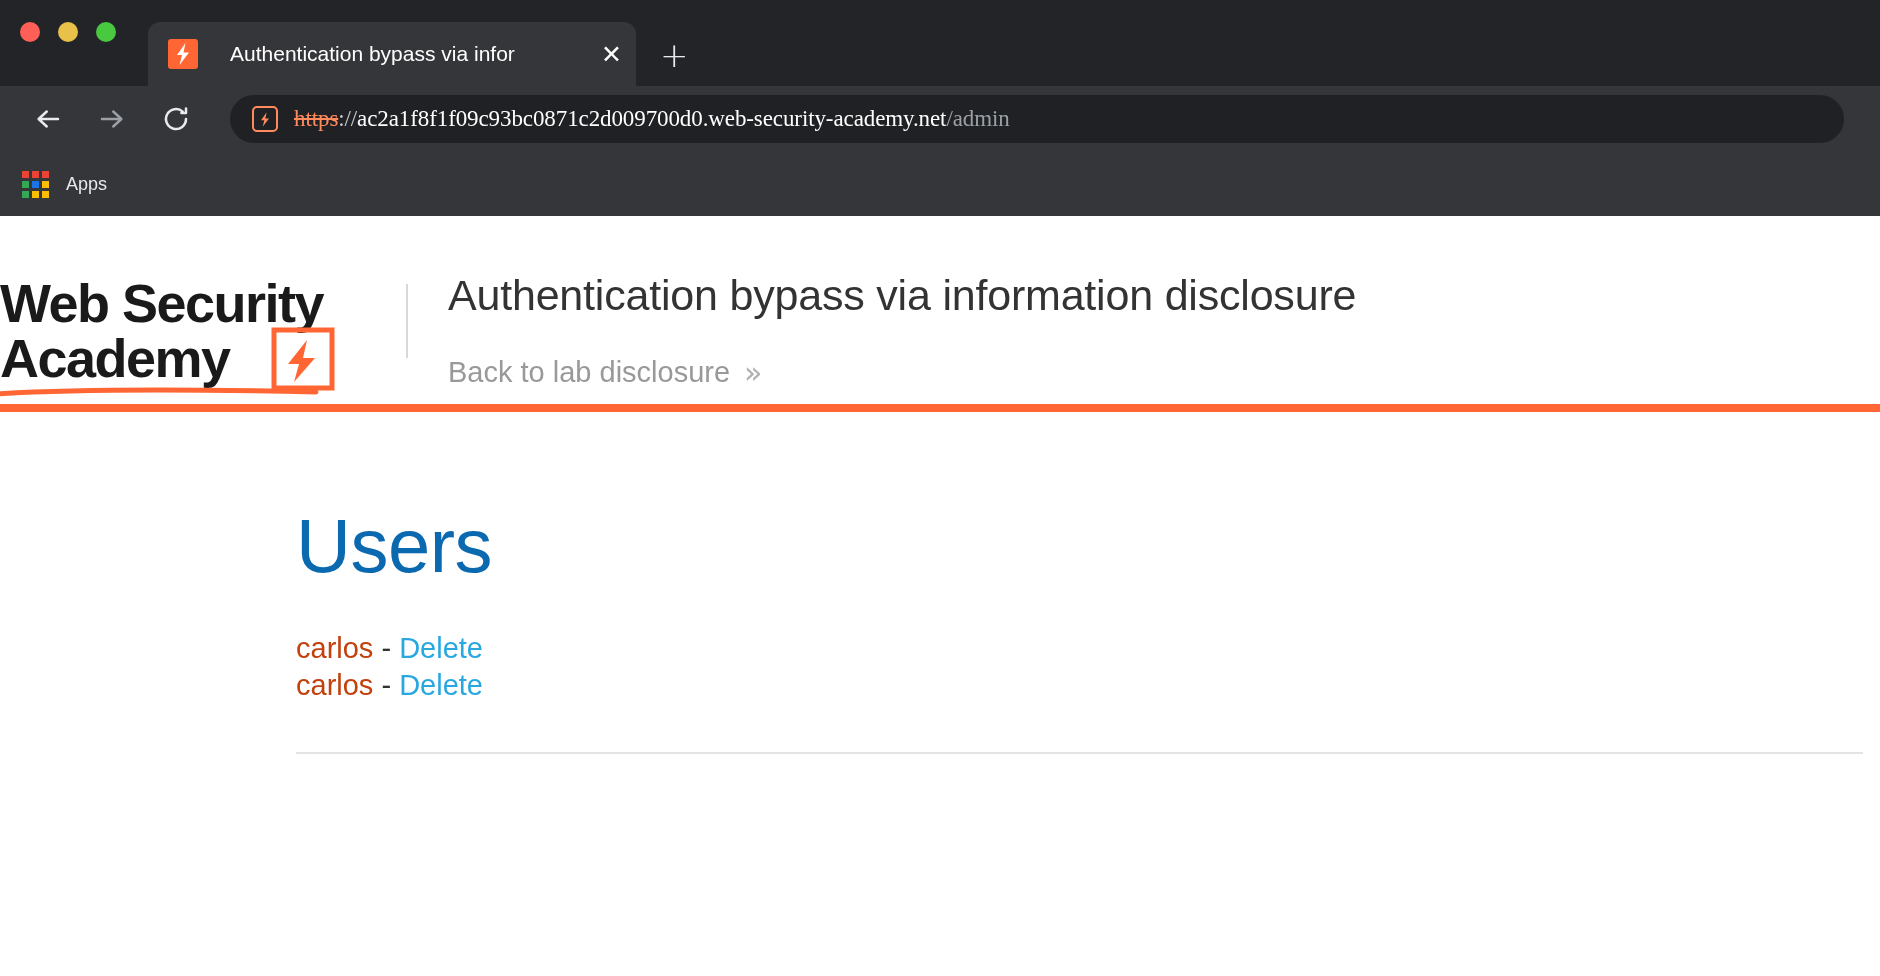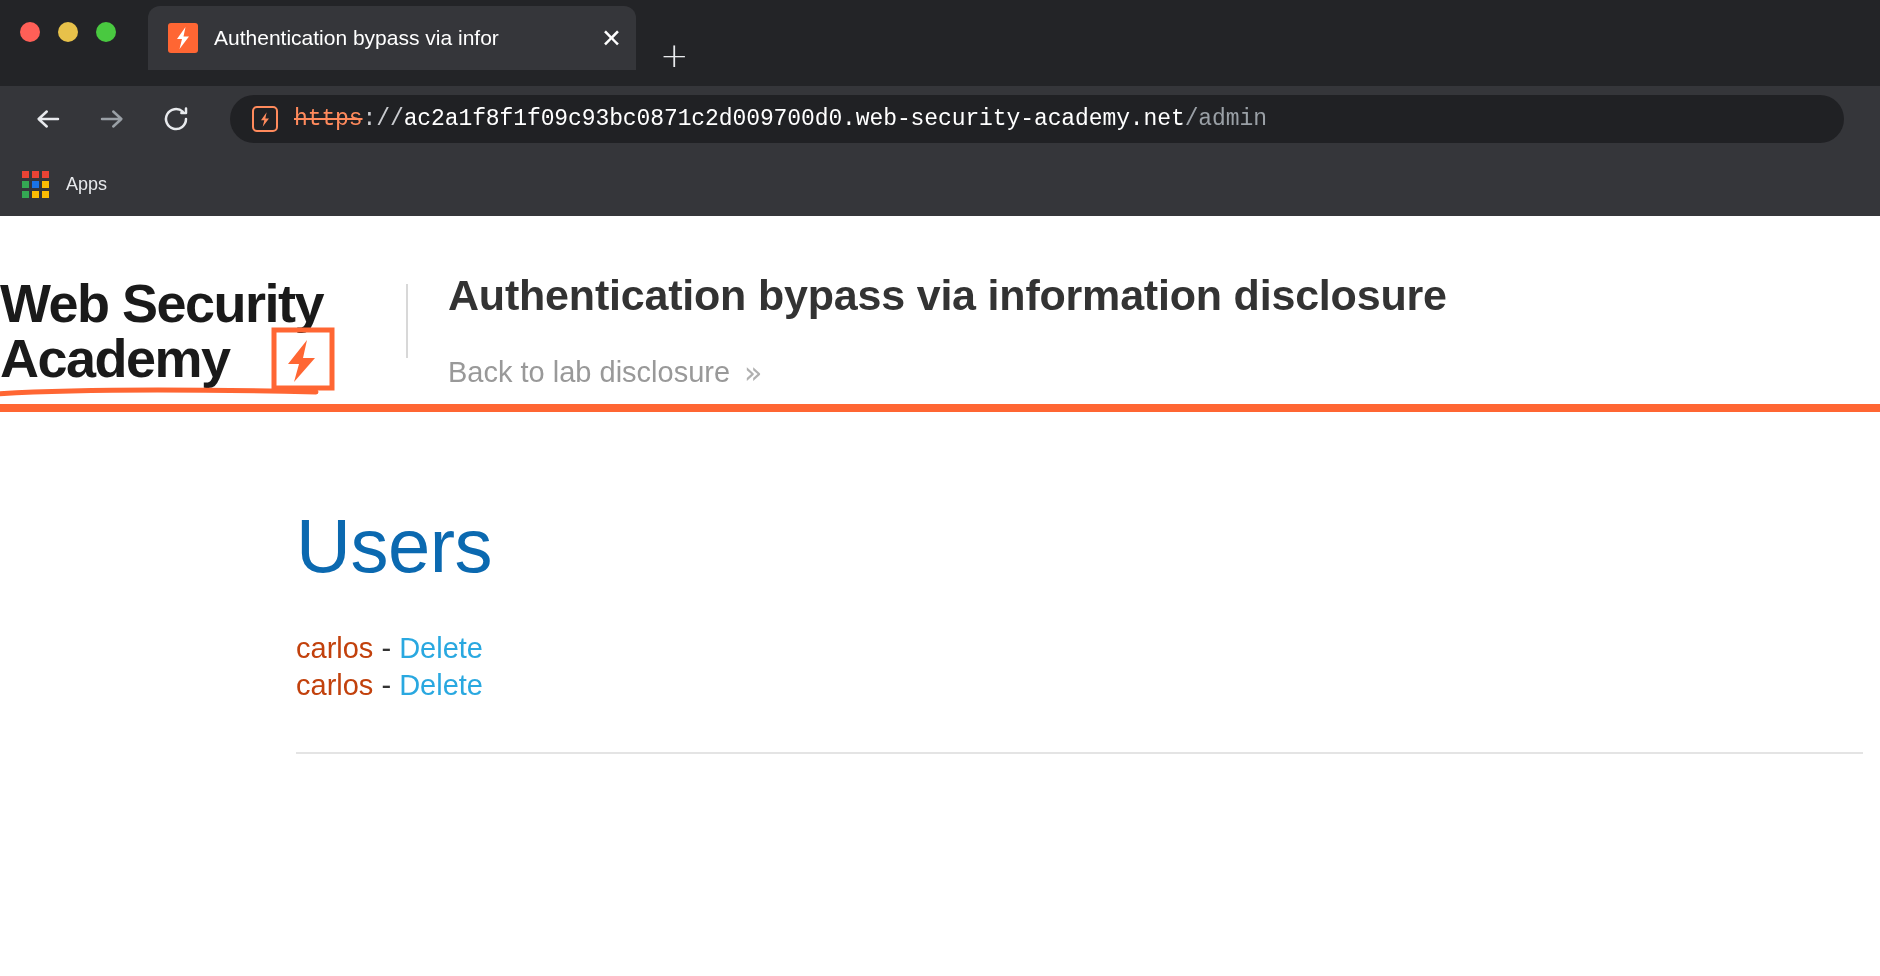--- a/index.html
+++ b/index.html
@@ -48,29 +48,30 @@
     border-radius: 50%;
     display: block;
   }
   .light.red    { background: #ff5f57; }
   .light.yellow { background: #e7c14a; }
   .light.green  { background: #49c940; }
 
   .tab {
     position: absolute;
     left: 148px;
-    bottom: 16px;
+    bottom: 0;
     width: 488px;
     height: 64px;
     background: #35363a;
     border-radius: 12px 12px 0 0;
     display: flex;
     align-items: center;
     padding: 0 14px 0 20px;
     box-sizing: border-box;
+    gap: 16px;
   }
   .tab-favicon {
     width: 30px;
     height: 30px;
     background: #ff6633;
     border-radius: 3px;
     flex: 0 0 auto;
     display: flex;
     align-items: center;
     justify-content: center;
@@ -149,21 +150,21 @@
     align-items: center;
     justify-content: center;
     margin-right: 16px;
     box-sizing: border-box;
   }
   .url-text {
     font-size: 23px;
     color: #ffffff;
     white-space: nowrap;
     letter-spacing: -0.1px;
-    font-family: Liberation Mono, monospace;
+    font-family: Liberation Serif, serif;
   }
   .url-scheme {
     color: #ff8a5c;
     text-decoration: line-through;
     text-decoration-color: #ff8a5c;
     text-decoration-thickness: 2px;
   }
   .url-sep  { color: #c9cbcf; }
   .url-host { color: #ffffff; }
   .url-path { color: #9aa0a6; }
@@ -229,21 +230,21 @@
   }
 
   .header-text {
     padding-left: 40px;
     flex: 1 1 auto;
     padding-top: 14px;
   }
   .lab-title {
     font-size: 43px;
     color: #333333;
-    font-weight: 700;
+    font-weight: 400;
     margin: 0 0 36px 0;
     letter-spacing: -0.2px;
     line-height: 1.1;
   }
   .back-link {
     font-size: 29px;
     color: #999999;
     display: inline-flex;
     align-items: center;
     text-decoration: none;

